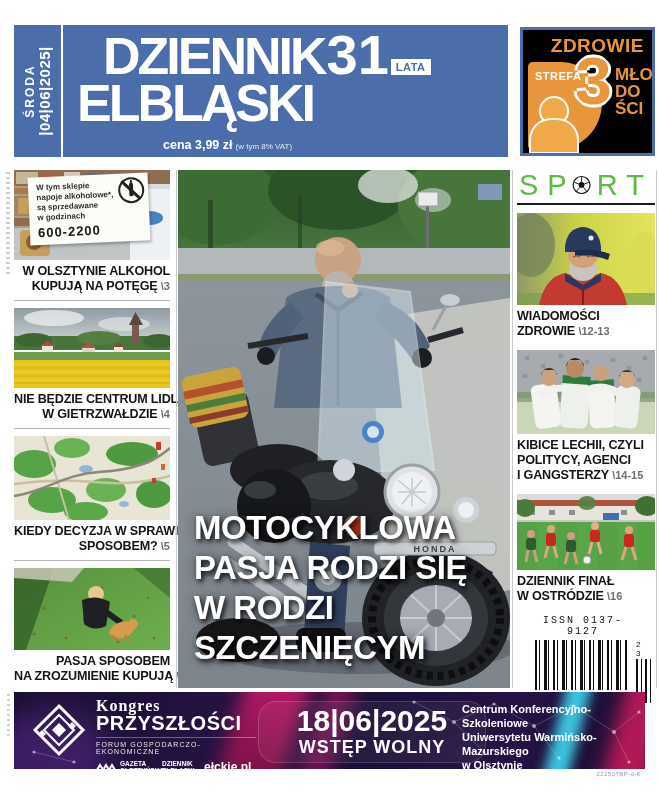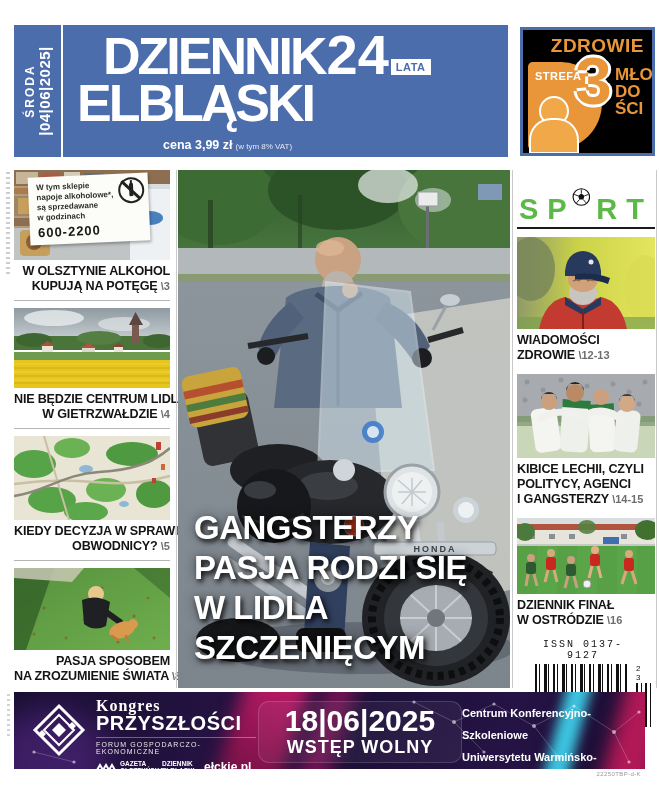--- a/index.html
+++ b/index.html
@@ -59,21 +59,21 @@
   .bneck{position:absolute;left:10px;top:1px;width:2px;height:4px;background:#222;}
   .slash{position:absolute;left:-2px;top:9px;width:25px;height:2.5px;background:#222;transform:rotate(45deg);}
 
   
   .mhl{position:absolute;left:16px;bottom:20px;z-index:2;color:#fff;font-weight:900;font-size:33px;
        line-height:40px;letter-spacing:-0.5px;
        text-shadow:2px 3px 5px rgba(0,0,0,.85),0 0 12px rgba(0,0,0,.45);}
 
   
   .sporthead{display:flex;align-items:center;padding:1px 2px 4px;border-bottom:2px solid #1a1a1a;margin-bottom:8px;}
-  .sl{color:#5cb947;font-size:29px;font-weight:700;letter-spacing:9px;line-height:28px;margin-top:24px;}
+  .sl{color:#5cb947;font-size:29px;font-weight:400;letter-spacing:9px;line-height:28px;}
   .sl.b{margin-left:4px;}
   .ritem{margin-bottom:11px;}
   .rhl{font-weight:900;font-size:12.6px;line-height:15px;color:#141414;letter-spacing:-0.2px;}
   .rhl .row{display:block;white-space:nowrap;}
 
   
   .bcblock{margin-top:8px;padding-left:18px;}
   .issn{font-family:"Liberation Mono",monospace;font-size:10px;letter-spacing:2px;color:#111;width:96px;text-align:center;}
   .barsrow{display:flex;gap:7px;margin-top:3px;align-items:flex-start;}
   .barsmain{width:94px;height:50px;
@@ -96,25 +96,25 @@
   .evc{position:absolute;z-index:2;}
   .ev-logo{left:18px;top:11px;}
   .ev-brand{left:82px;top:6px;width:160px;}
   .kongres{font-family:"Liberation Serif",serif;font-size:16px;font-weight:700;letter-spacing:1px;line-height:15px;}
   .przysz{font-size:20px;font-weight:800;letter-spacing:.5px;line-height:20px;}
   .forum{font-size:7px;letter-spacing:1.1px;color:#e8e8e8;margin-top:4px;border-top:1px solid rgba(255,255,255,.35);padding-top:3px;}
   .partners{display:flex;gap:2px;margin-top:5px;align-items:center;}
   .pt{font-size:6.5px;font-weight:800;line-height:7px;text-transform:uppercase;width:40px;}
   .pt.elckie{font-size:12px;font-weight:800;text-transform:lowercase;width:auto;line-height:12px;}
   .ev-center{left:244px;top:9px;width:190px;text-align:center;background:rgba(255,255,255,.05);
-             border:1px solid rgba(255,255,255,.15);border-radius:11px;padding:3px 6px 5px;}
+             border:1px solid rgba(255,255,255,.15);border-radius:18px;padding:3px 18px 5px;}
   .evdate{font-size:30px;font-weight:900;line-height:32px;letter-spacing:0;}
   .evfree{font-size:18px;font-weight:900;letter-spacing:1px;line-height:20px;}
   .ev-right{left:448px;top:10px;width:178px;}
-  .venue{font-size:11px;font-weight:800;line-height:22px;}
+  .venue{font-size:11px;font-weight:800;line-height:14px;}
 
   .printcode{position:absolute;right:18px;top:771px;font-size:6px;color:#999;letter-spacing:.4px;}
   .spine{position:absolute;left:6px;top:172px;width:4px;height:104px;opacity:.5;
          background:repeating-linear-gradient(180deg,#9a9a9a 0 2px,transparent 2px 5px);}
   .spine2{position:absolute;left:7px;top:694px;width:3px;height:42px;opacity:.45;
           background:repeating-linear-gradient(180deg,#9a9a9a 0 2px,transparent 2px 5px);}
 </style>
 </head>
 <body>
 
@@ -126,21 +126,21 @@
   <div class="banner">
     <div class="dateblock">
       <div class="dateinner">
         <div class="weekday">ŚRODA</div>
         <div class="dateline">|04|06|2025|</div>
       </div>
     </div>
     <div class="logoarea">
       <div class="mrow1">
         <span class="m1">DZIENNIK</span>
-        <span class="m24">24</span>
+        <span class="m24">31</span>
         <span class="lata">LATA</span>
       </div>
       <div class="m2">ELBLĄSKI</div>
       <div class="price">
         <span>cena 3,99 zł</span><span class="pricenote">(w tym 8% VAT)</span>
       </div>
     </div>
   </div>
 
   <div class="promo">
@@ -256,21 +256,21 @@
           <path d="M0,48 Q40,42 80,46 T156,40" stroke="#c9bfa4" stroke-width="2.5" fill="none"></path>
           <path d="M30,0 L55,84" stroke="#c9bfa4" stroke-width="2" fill="none"></path>
           <path d="M0,60 C30,56 50,38 85,36 S140,26 156,12" stroke="#8c8878" stroke-width="2.5" fill="none"></path>
           <rect x="142" y="6" width="5" height="8" fill="#c04030"></rect>
           <rect x="147" y="28" width="4" height="6" fill="#d06838"></rect>
           <rect x="138" y="42" width="4" height="5" fill="#c04030"></rect>
         </svg>
       </div>
       <div class="hl">
         <span class="row">KIEDY DECYZJA W SPRAWIE</span>
-        <span class="row"><span>OBWODNICY?</span> <span class="ref">\5</span></span>
+        <span class="row"><span>SPOSOBEM?</span> <span class="ref">\5</span></span>
       </div>
     </div>
 
     <div class="litem last">
       <div class="ph" style="height:82px">
         <svg viewBox="0 0 156 82" preserveAspectRatio="none">
           <defs>
               <linearGradient id="gr1" x1="0" y1="0" x2="1" y2="1">
             <stop offset="0" stop-color="#57923d"></stop>
                 <stop offset="1" stop-color="#6fae4e"></stop>
@@ -295,21 +295,21 @@
           <path d="M68,32 Q82,26 96,34 L92,58 Q80,64 70,56 Z" fill="#1f2023"></path>
           <path d="M92,44 L106,54" stroke="#1f2023" stroke-width="6" stroke-linecap="round"></path>
           <ellipse cx="108" cy="62" rx="13" ry="8" fill="#d99a4e" transform="rotate(-18 108 62)"></ellipse>
           <circle cx="119" cy="56" r="5" fill="#d99a4e"></circle>
           <path d="M98,68 L104,72 M112,68 L114,73" stroke="#c07c34" stroke-width="2.5" stroke-linecap="round"></path>
         </svg>
 
       </div>
       <div class="hl">
         <span class="row">PASJA SPOSOBEM</span>
-        <span class="row"><span>NA ZROZUMIENIE ŚWIATA</span> <span class="ref">\8</span></span>
+        <span class="row"><span>NA ZROZUMIENIE KUPUJĄ</span> <span class="ref">\8</span></span>
       </div>
     </div>
   </div>
 
   <div class="sep" style="left:176px"></div>
   <div class="sep" style="left:512px"></div>
   <div class="sep" style="left:656px"></div>
 
   <div class="mainph">
     <svg viewBox="0 0 332 518" preserveAspectRatio="none" style="position:absolute;inset:0;width:100%;height:100%;">
@@ -395,23 +395,23 @@
         <line x1="233" y1="425" x2="283" y2="471"></line>
           <line x1="233" y1="471" x2="283" y2="425"></line>
       </g>
       <circle cx="258" cy="448" r="9" fill="#70767c"></circle>
       <circle cx="150" cy="408" r="14" fill="#8f979e"></circle>
       <circle cx="150" cy="408" r="7" fill="#c9cfd4"></circle>
       <rect x="196" y="372" width="122" height="13" rx="4" fill="#ccd2d6" stroke="#98a0a6"></rect>
       <text x="257" y="382" font-size="9" font-weight="bold" letter-spacing="2" fill="#3f4449" text-anchor="middle">HONDA</text>
     </svg>
     <div class="mhl">
-      <div>GANGSTERZY</div>
+      <div>MOTOCYKLOWA</div>
       <div>PASJA RODZI SIĘ</div>
-      <div>W LIDLA</div>
+      <div>W RODZI</div>
       <div>SZCZENIĘCYM</div>
     </div>
   </div>
 
   <div class="rightcol">
     <div class="sporthead">
       <span class="sl">SP</span>
       <svg width="26" height="26" viewBox="0 0 26 26" style="margin:0 2px 0 -4px;">
         <circle cx="13" cy="13" r="11.5" fill="#fff" stroke="#111" stroke-width="1.6"></circle>
         <polygon points="13,8 17.5,11.4 15.8,16.6 10.2,16.6 8.5,11.4" fill="#111"></polygon>

